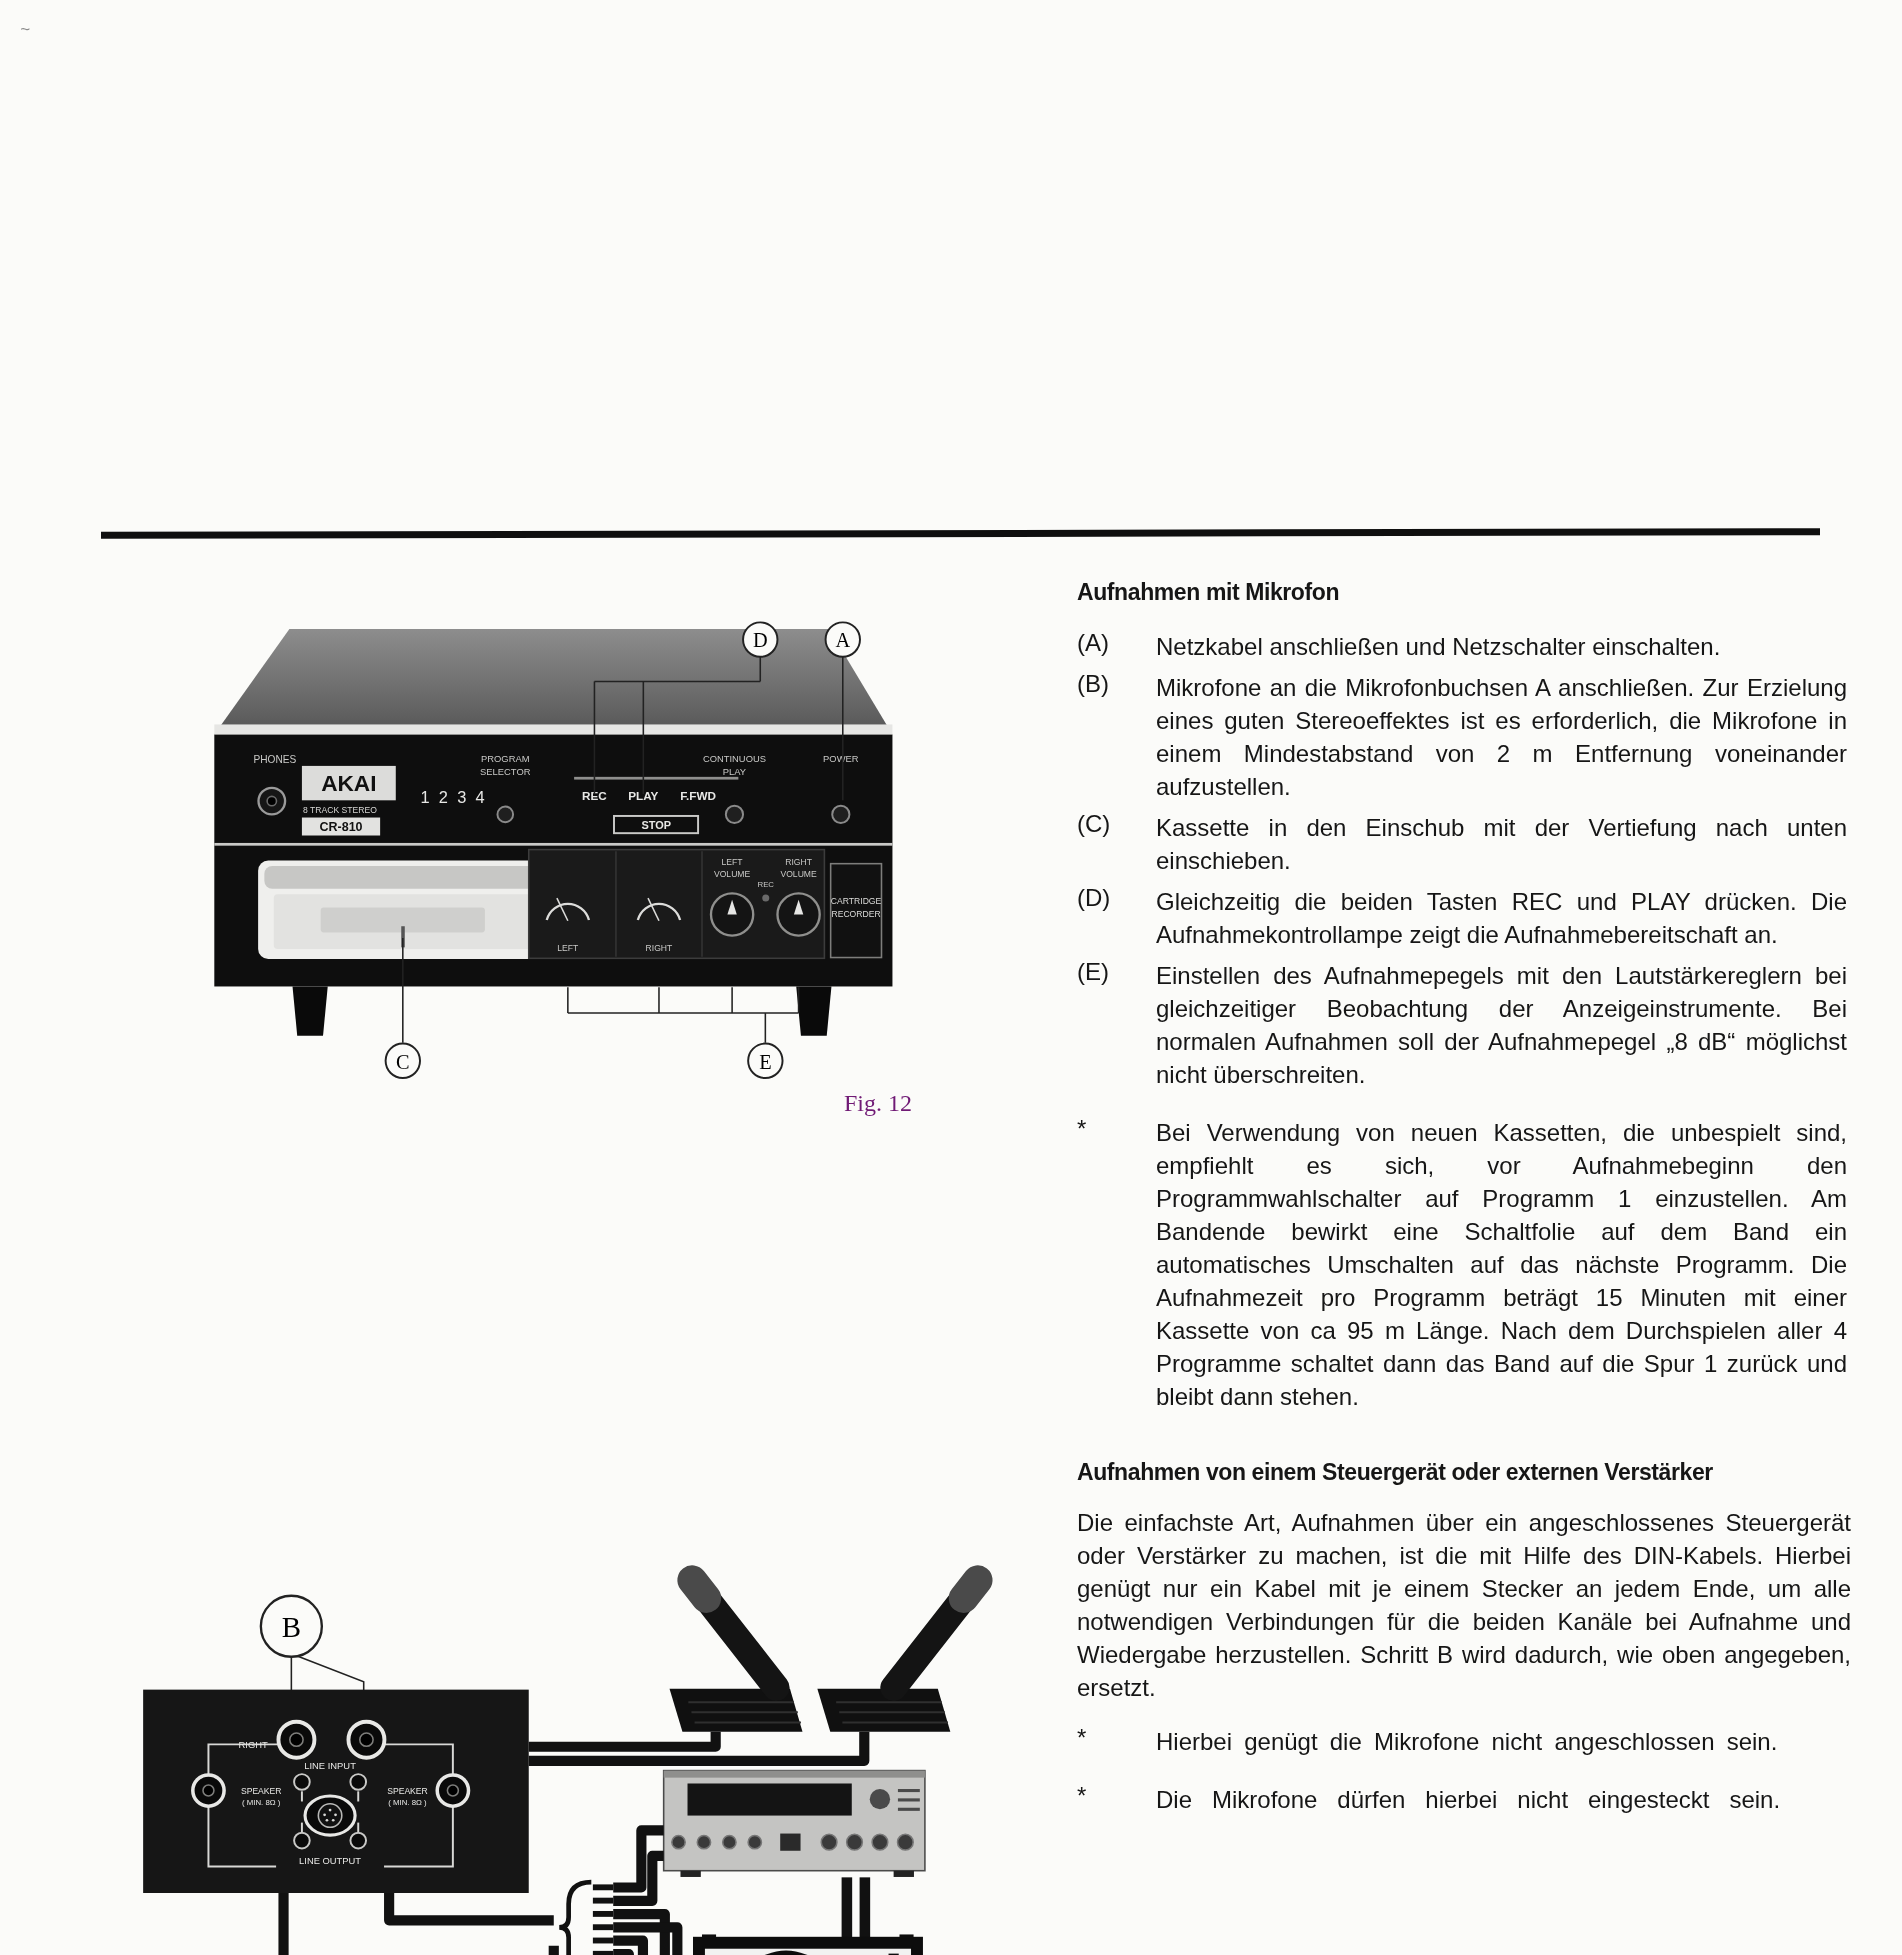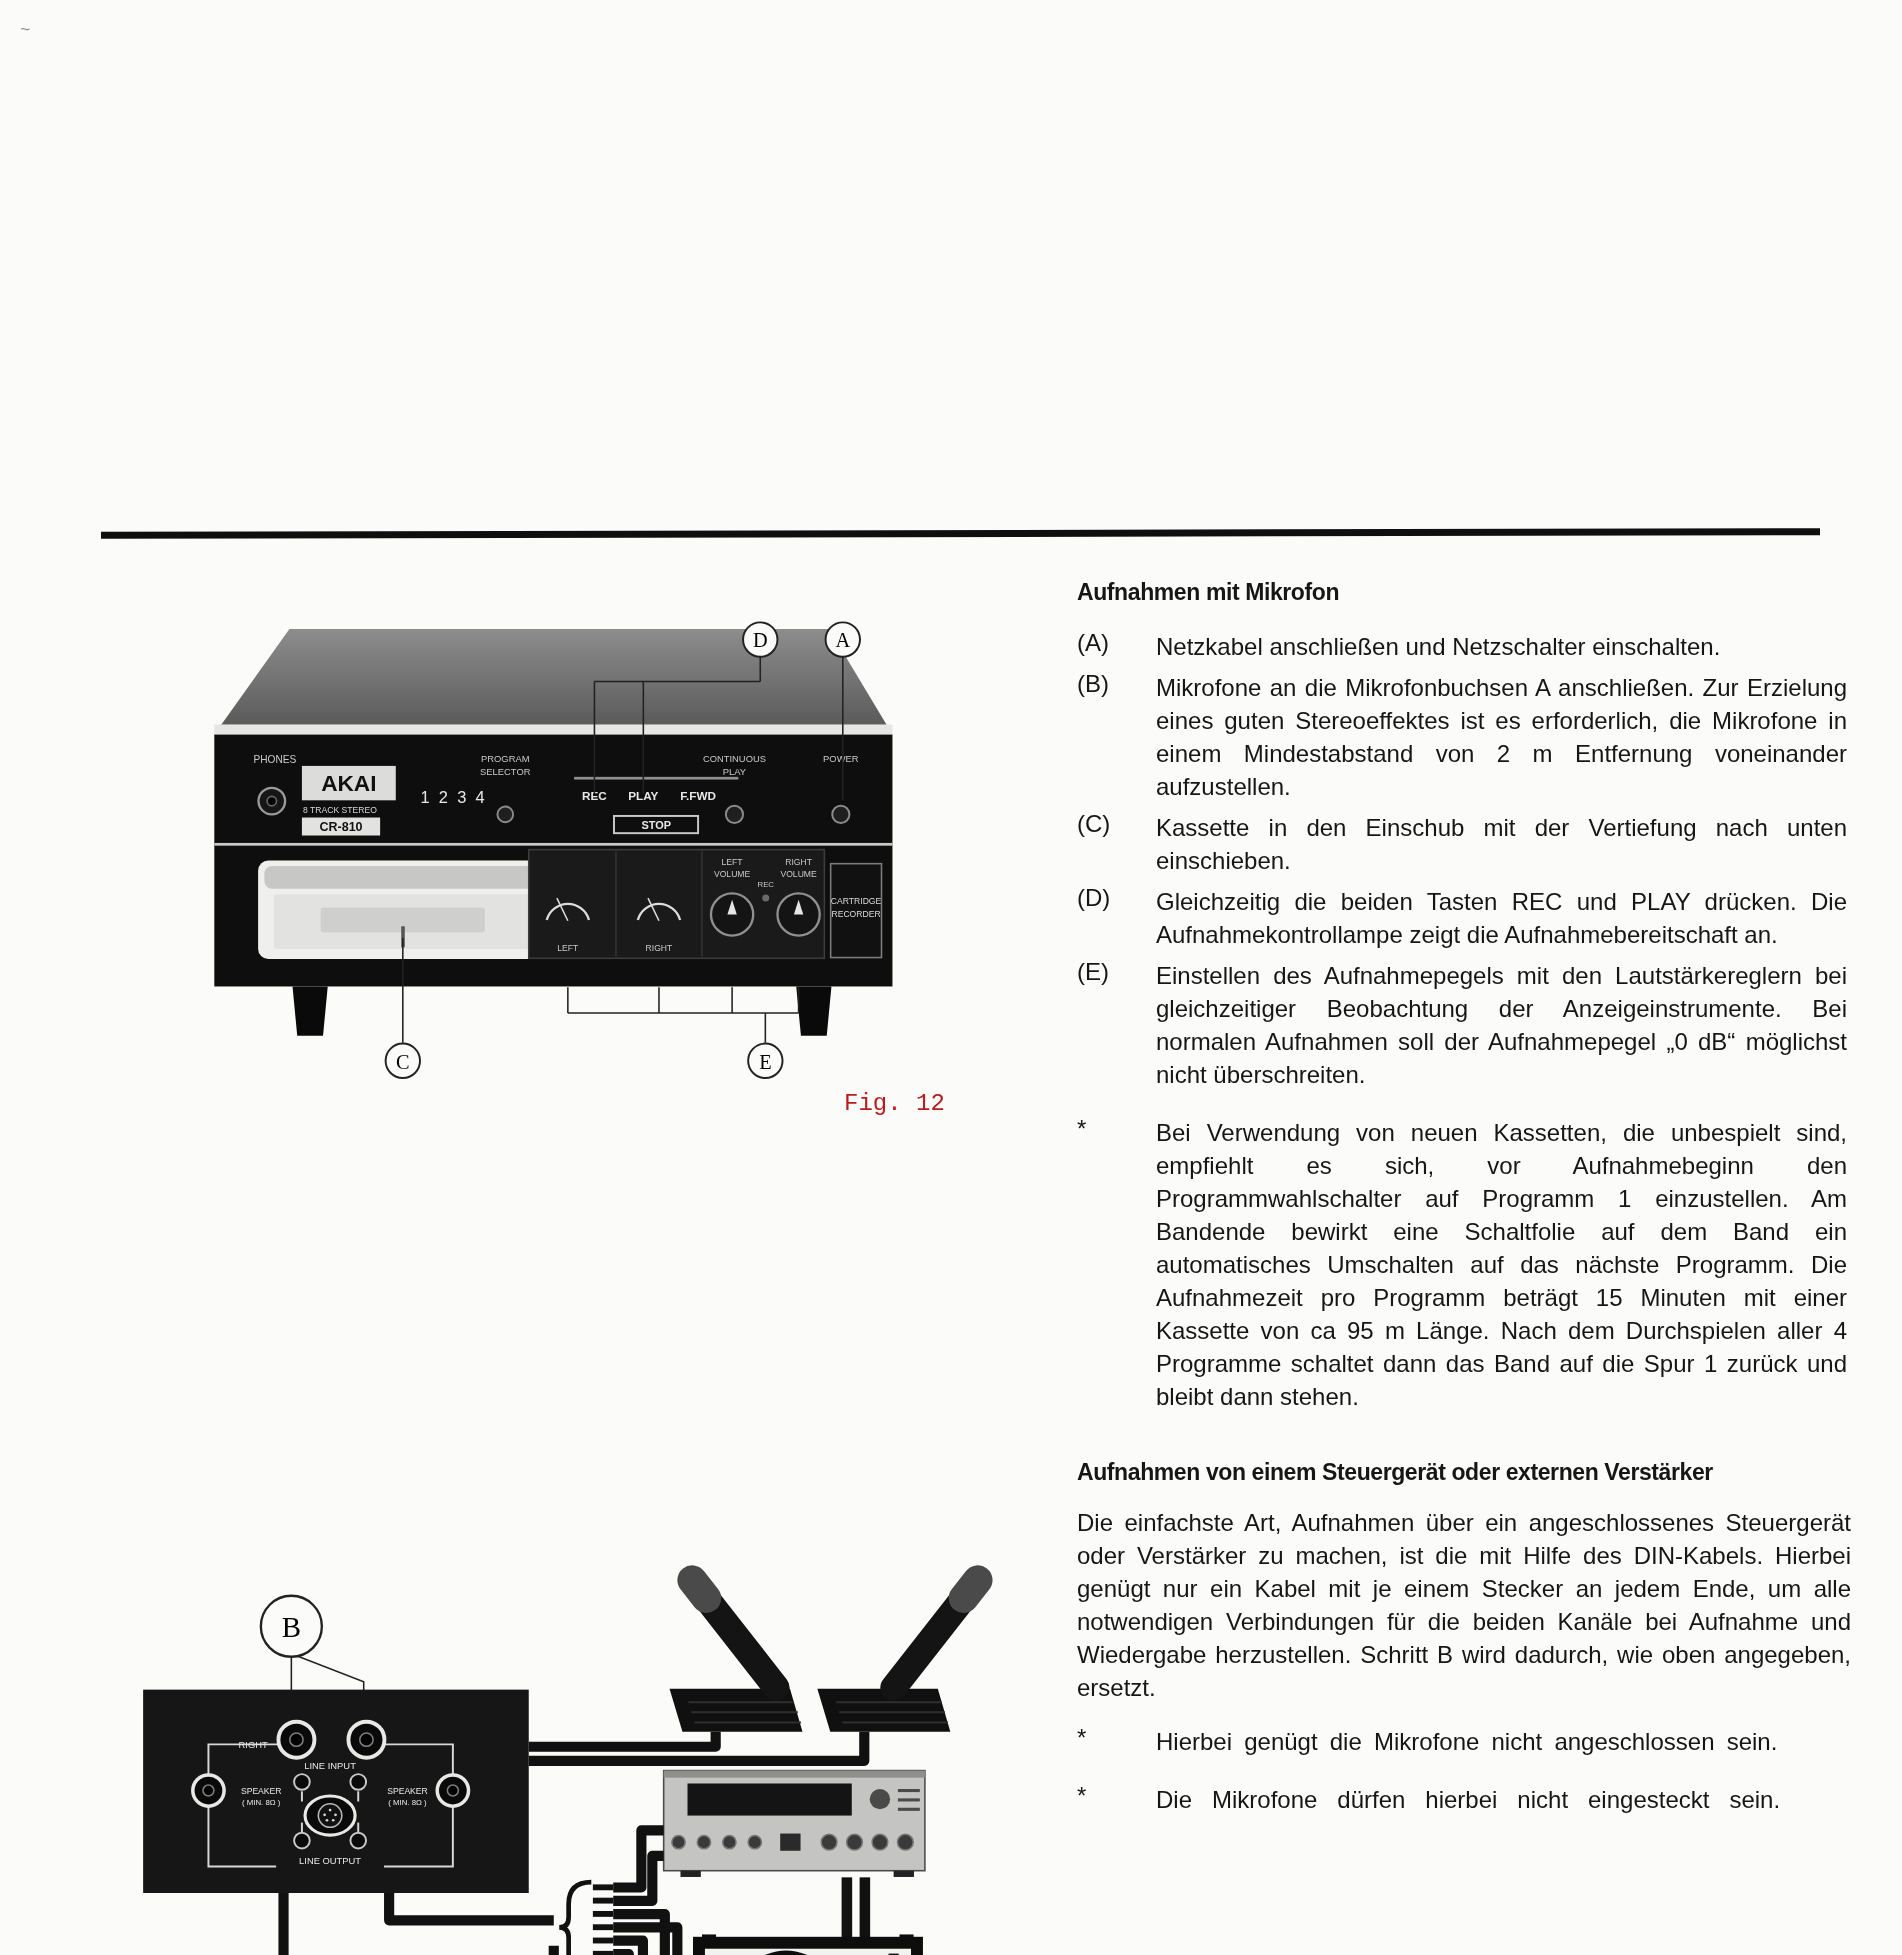--- a/index.html
+++ b/index.html
@@ -16,21 +16,21 @@
   #article h3.mt{margin-top:39px;}
   .row{display:flex;margin:0;}
   .lbl{flex:0 0 75px;}
   .txt{flex:1;margin:4px;text-align:justify;}
   .note{display:flex;margin-top:17px;}
   .note .txt.sp14{word-spacing:5.5px;}
   .note .txt.sp34{word-spacing:13.3px;}
   .para{margin:17px 0 0 0;text-align:justify;}
   .para.first{margin-top:6px;}
   
-  .fig-caption{position:absolute;font-family:Liberation Mono, monospace;color:#b91c1c;}
+  .fig-caption{position:absolute;font-family:Liberation Serif, serif;color:#701a75;}
   #cap12{left:844px;top:1090px;font-size:24px;}
   #figures{position:absolute;left:0;top:0;}
   svg text{font-family:"Liberation Sans",sans-serif;}
   svg text.serif{font-family:"Liberation Serif",serif;}
 </style>
 </head>
 <body>
 
 <div id="page">
 
@@ -324,21 +324,21 @@
     <div class="row">
       <span class="lbl">(C)</span>
       <p class="txt">Kassette in den Einschub mit der Vertiefung nach unten einschieben.</p>
     </div>
     <div class="row">
       <span class="lbl">(D)</span>
       <p class="txt">Gleichzeitig die beiden Tasten REC und PLAY drücken. Die Aufnahmekontrollampe zeigt die Aufnahmebereitschaft an.</p>
     </div>
     <div class="row">
       <span class="lbl">(E)</span>
-      <p class="txt">Einstellen des Aufnahmepegels mit den Lautstärkereglern bei gleichzeitiger Beobachtung der Anzeigeinstrumente. Bei normalen Aufnahmen soll der Aufnahmepegel „0 dB“ möglichst nicht überschreiten.</p>
+      <p class="txt">Einstellen des Aufnahmepegels mit den Lautstärkereglern bei gleichzeitiger Beobachtung der Anzeigeinstrumente. Bei normalen Aufnahmen soll der Aufnahmepegel „8 dB“ möglichst nicht überschreiten.</p>
     </div>
 
     <div class="note">
       <span class="lbl">*</span>
       <p class="txt">Bei Verwendung von neuen Kassetten, die unbespielt sind, empfiehlt es sich, vor Aufnahmebeginn den Programmwahlschalter auf Programm 1 einzustellen. Am Bandende bewirkt eine Schaltfolie auf dem Band ein automatisches Umschalten auf das nächste Programm. Die Aufnahmezeit pro Programm beträgt 15 Minuten mit einer Kassette von ca 95 m Länge. Nach dem Durchspielen aller 4 Programme schaltet dann das Band auf die Spur 1 zurück und bleibt dann stehen.</p>
     </div>
 
     <h3 class="mt">Aufnahmen von einem Steuergerät oder externen Verstärker</h3>
     <p class="para first">Die einfachste Art, Aufnahmen über ein angeschlossenes Steuergerät oder Verstärker zu machen, ist die mit Hilfe des DIN-Kabels. Hierbei genügt nur ein Kabel mit je einem Stecker an jedem Ende, um alle notwendigen Verbindungen für die beiden Kanäle bei Aufnahme und Wiedergabe herzustellen. Schritt B wird dadurch, wie oben angegeben, ersetzt.</p>
     <div class="note">

